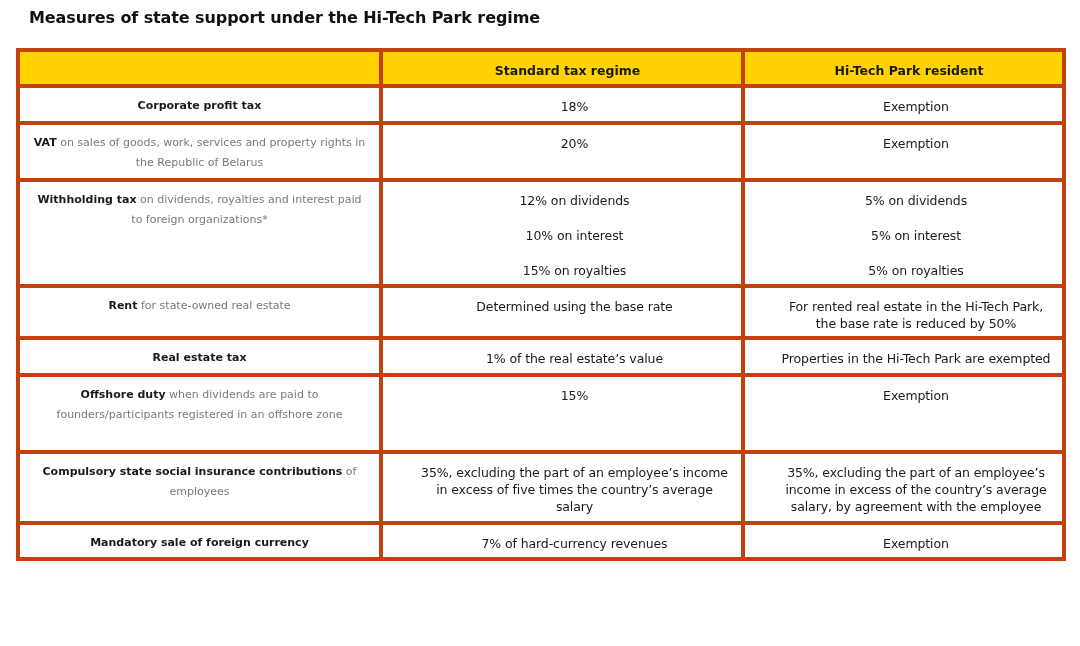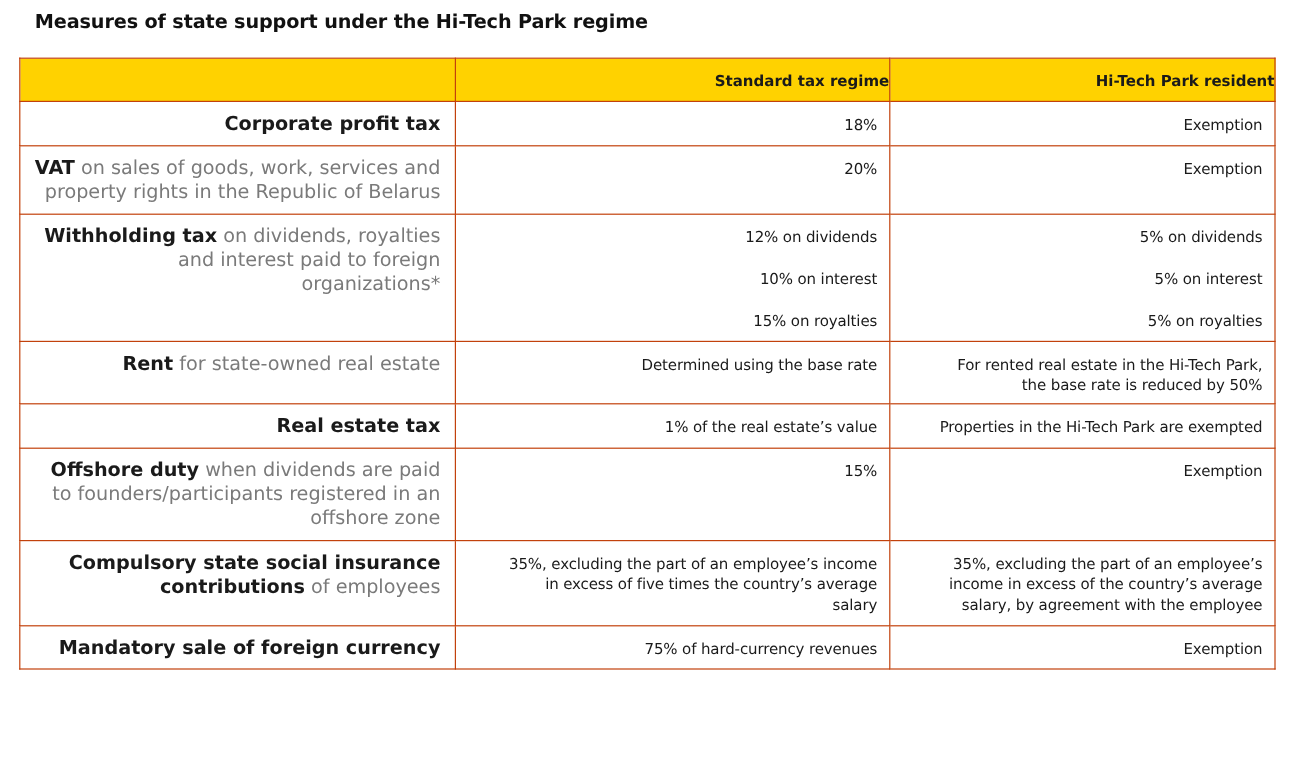--- a/index.html
+++ b/index.html
@@ -2,25 +2,25 @@
 <html><head>
 <meta charset="utf-8">
 <style>
   html, body { margin: 0; padding: 0; background: #ffffff; }
   body { width: 1080px; height: 646px; position: relative; overflow: hidden;
          font-family: "DejaVu Sans", "Liberation Sans", sans-serif; color: #1a1a1a; }
   .title { position: absolute; left: 29px; top: 8px; font-size: 16px; font-weight: bold;
            letter-spacing: -0.1px; color: #111; }
   table { position: absolute; left: 16px; top: 48px; width: 1046px; border-collapse: collapse;
           table-layout: fixed; }
-  td, th { border: 1px solid #c2410c; vertical-align: top; text-align: right; padding: 0; }
+  td, th { border: 4px solid #c2410c; vertical-align: top; text-align: center; padding: 0; }
   col.c1 { width: 363px; } col.c2 { width: 362px; } col.c3 { width: 321px; }
   .hdr th { background: #FFD200; height: 36px; font-size: 12.5px; font-weight: bold;
             padding: 11px 0 0 11px; box-sizing: border-box; color: #1a1a1a; }
-  .lbl { font-size: 16px; line-height: 20px; padding: 8px 12px 0 12px; color: #1a1a1a; }
+  .lbl { font-size: 11px; line-height: 20px; padding: 8px 12px 0 12px; color: #1a1a1a; }
   .lbl .em { font-weight: 600; color: #1a1a1a; }
   .lbl .sub { color: #7a7a7a; }
   .val { font-size: 12.5px; line-height: 17px; padding: 10px 10px 0 11px; color: #1a1a1a; letter-spacing: -0.1px; }
   .val .line { display: block; margin-left: 24px; }
   .val .gap { display: block; height: 18px; }
   .note td { font-size: 12.5px; padding: 9px 0 0 12px; color: #1a1a1a; }
 </style>
 </head>
 <body>
 
@@ -115,20 +115,20 @@
           <span class="line">35%, excluding the part of an employee’s income in excess of five times the country’s average salary</span>
         </td>
     <td class="val">
           <span class="line">35%, excluding the part of an employee’s income in excess of the country’s average salary, by agreement with the employee</span>
         </td>
   </tr>
 
   <tr style="height:36px">
     <td class="lbl"><span class="em">Mandatory sale of foreign currency</span><span class="sub"></span></td>
     <td class="val">
-          <span class="line">75% of hard-currency revenues</span>
+          <span class="line">7% of hard-currency revenues</span>
         </td>
     <td class="val">
           <span class="line">Exemption</span>
         </td>
   </tr>
 </tbody>
   </table>
 
 </body></html>

